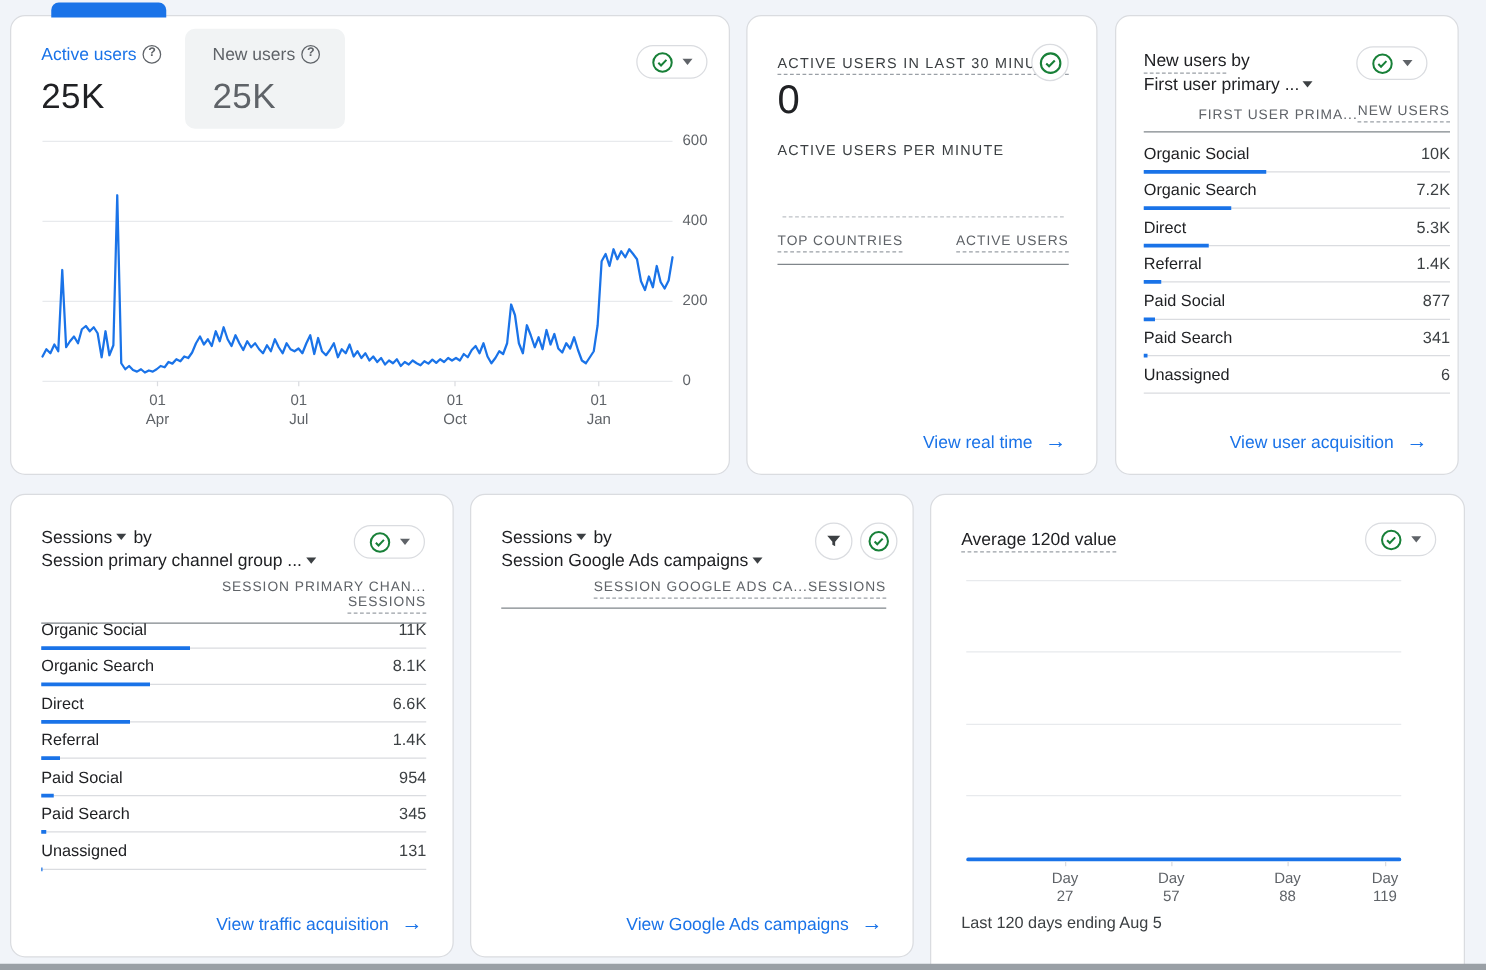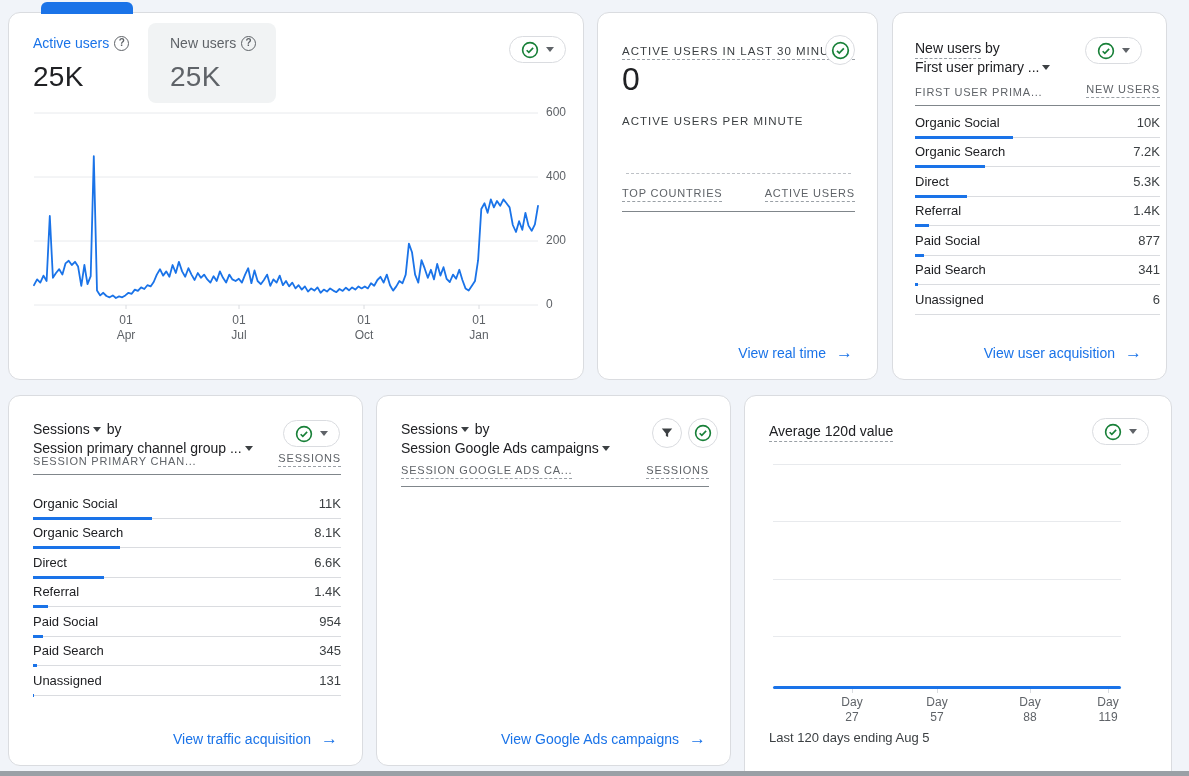--- a/index.html
+++ b/index.html
@@ -12,21 +12,21 @@
   .tab-value { font-size:28px; margin-top:10px; letter-spacing:0.3px; }
   .help { width:15px; height:15px; border:1.4px solid #5f6368; border-radius:50%; font-size:10px; line-height:12px; text-align:center; color:#5f6368; display:inline-block; font-weight:bold; }
   .pill { position:absolute; display:flex; align-items:center; gap:7px; border:1px solid #dadce0; border-radius:15px; padding:4px 11px; background:#fff; height:27px; cursor:pointer; }
   .circle-btn { border:1px solid #dadce0; border-radius:50%; width:30px; height:30px; display:flex; align-items:center; justify-content:center; background:#fff; cursor:pointer; }
   .caret { width:0; height:0; border-left:4px solid transparent; border-right:4px solid transparent; border-top:5px solid #5f6368; }
   .caret-dark { display:inline-block; width:0; height:0; border-left:4px solid transparent; border-right:4px solid transparent; border-top:5px solid #3c4043; margin:0 2px 1px 3px; vertical-align:middle; }
   .dashed { border-bottom:1px dashed #9aa0a6; padding-bottom:2px; }
   .card-title { font-size:14px; color:#202124; line-height:19px; }
   .upper { font-size:11.5px; letter-spacing:1px; color:#3c4043; font-weight:500; text-transform:uppercase; }
   .colhead { font-size:11px; letter-spacing:0.8px; color:#5f6368; text-transform:uppercase; }
-  .hdr-row { position:absolute; display:flex; justify-content:space-between; align-items:flex-end; border-bottom:1px solid #80868b; padding-bottom:7px; }
+  .hdr-row { position:absolute; display:flex; justify-content:flex-end; align-items:flex-end; border-bottom:1px solid #80868b; padding-bottom:7px; }
   .t-rows { position:absolute; }
   .t-row { height:29.5px; display:flex; align-items:center; justify-content:space-between; border-bottom:1px solid #dadce0; position:relative; font-size:13px; }
   .t-row .lbl { color:#202124;text-align:center; }
   .t-row .val { color:#3c4043; }
   .t-row .bar { position:absolute; left:0; bottom:-2px; height:3px; background:#1a73e8; }
   .view-link { position:absolute; right:24px; bottom:16px; color:#1a73e8; font-size:14px; font-weight:500; display:flex; align-items:center; gap:10px; cursor:pointer; }
   .view-link .arr { font-size:17px; font-weight:400; }
   .axis-lbl { position:absolute; font-size:12px; color:#5f6368; }
   .x-lbl { position:absolute; font-size:12px; color:#5f6368; text-align:center; line-height:15px; transform:translateX(-50%); }
   .gridline { position:absolute; height:1px; background:#e8eaed; }
@@ -179,21 +179,21 @@
     <span>by</span><br>
     <span><span>Session primary channel group ...</span><span class="caret-dark"></span></span>
   </div>
   <div class="pill" style="right:22px;top:24px;">
     <svg width="18" height="18" viewBox="0 0 20 20">
         <circle cx="10" cy="10" r="8.2" fill="none" stroke="#188038" stroke-width="1.8"></circle>
         <path d="M6.3 10.3l2.4 2.4 4.8-5" fill="none" stroke="#188038" stroke-width="1.8"></path>
       </svg>
     <span class="caret"></span>
   </div>
-  <div class="hdr-row" style="left:24px;top:56px;width:308px;">
+  <div class="hdr-row" style="left:24px;top:68px;width:308px;flex-direction:column;">
     <span class="colhead">SESSION PRIMARY CHAN...</span>
     <span class="colhead dashed">SESSIONS</span>
   </div>
   <div class="t-rows" id="rows-sessions-channel" style="left:24px;top:93px;width:308px;">
       <div class="t-row">
         <span class="lbl">Organic Social</span>
         <span class="val">11K</span>
         <div class="bar" style="width: 119px;"></div>
       </div>
       <div class="t-row">

